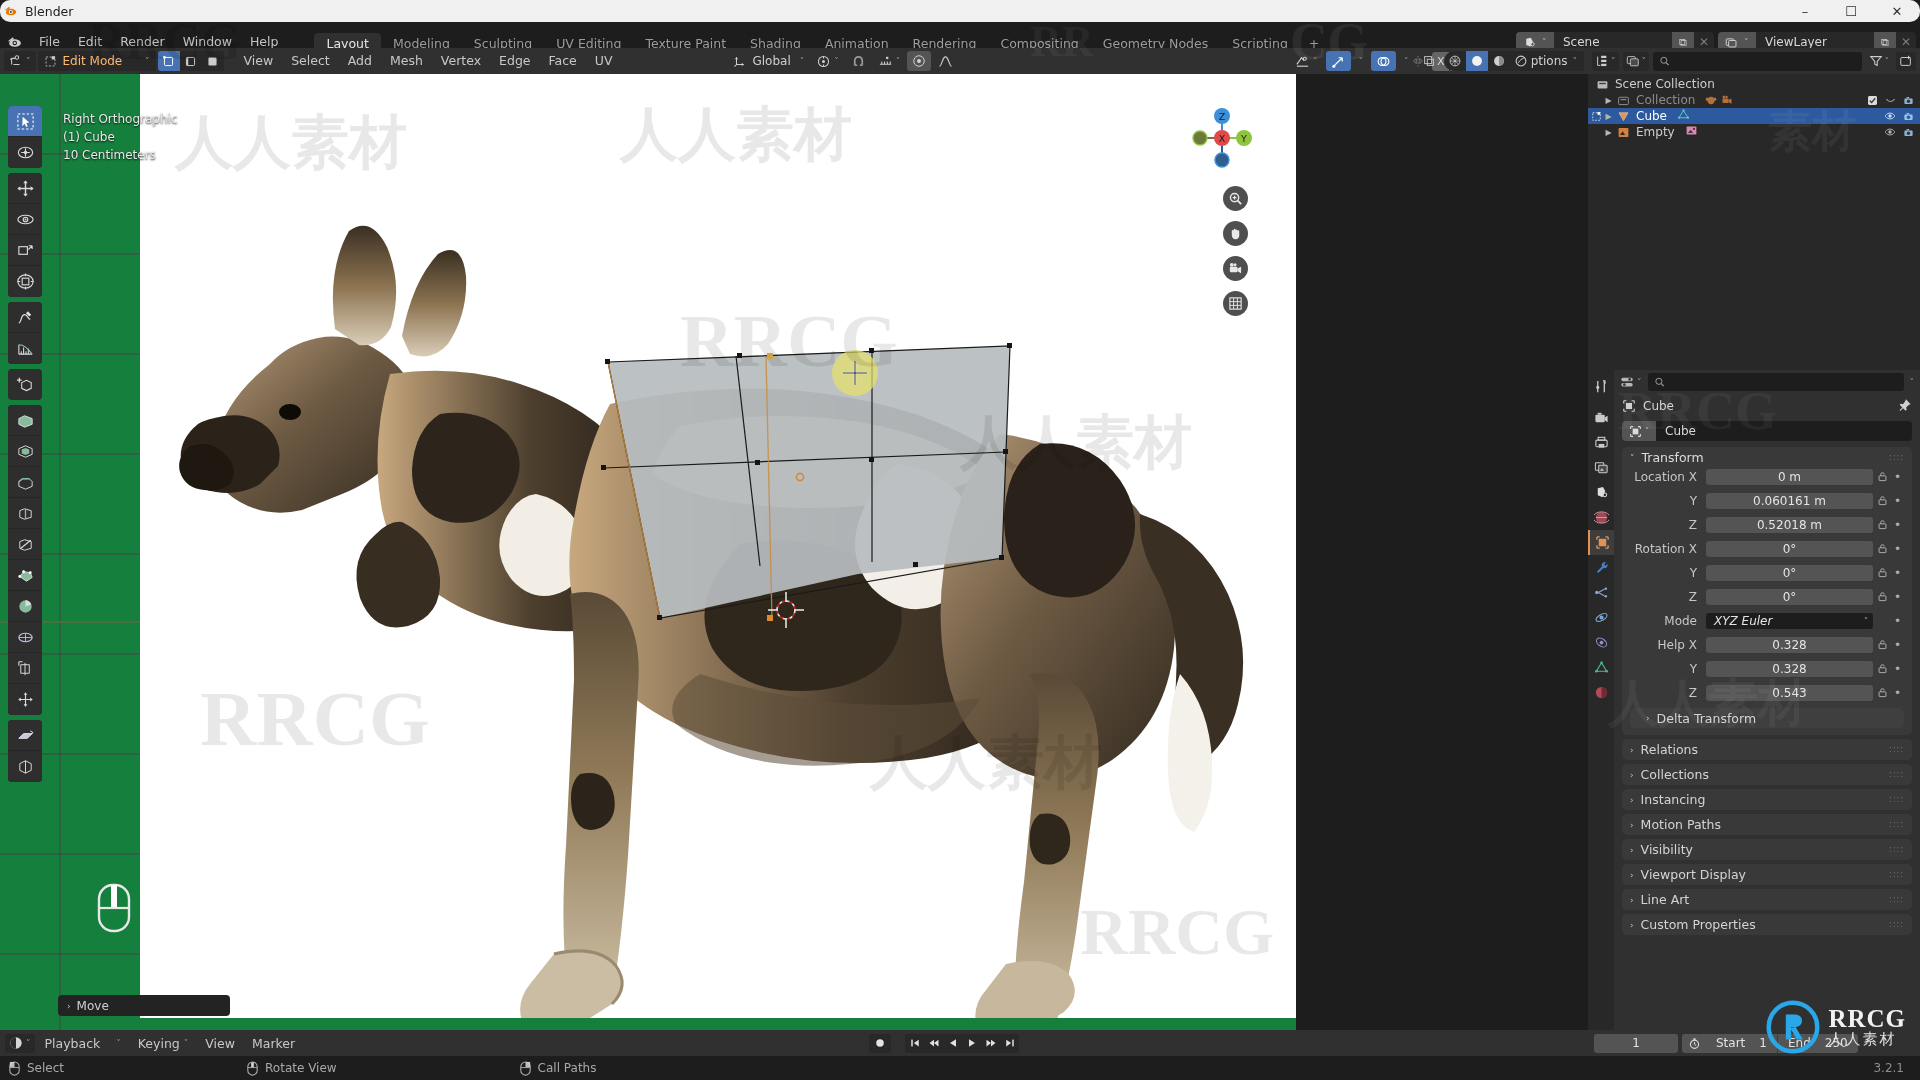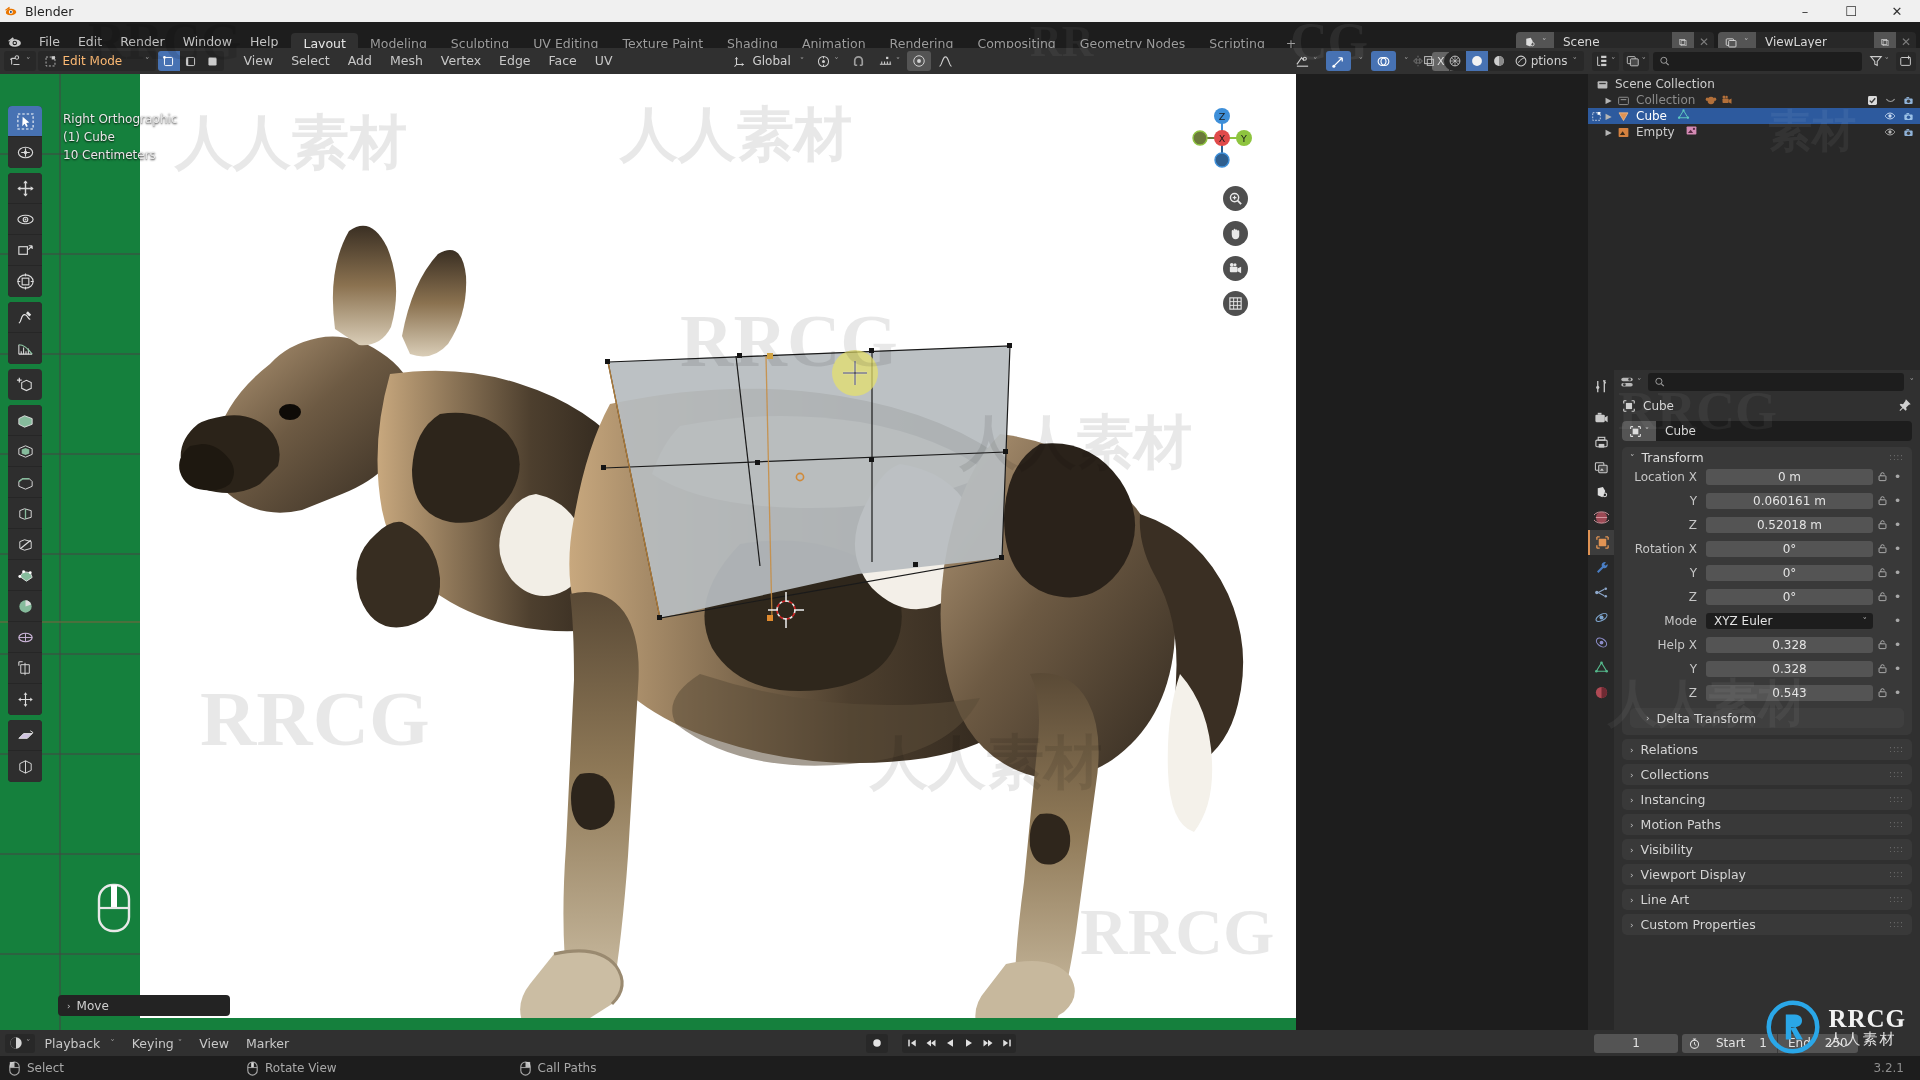--- a/index.html
+++ b/index.html
@@ -10,34 +10,35 @@
     font-size:13px; color:#d8d8d8;
     -webkit-font-smoothing:antialiased;
   }
   #app{position:relative;width:1920px;height:1080px;}
 
   
   .titlebar{
     position:absolute;left:0;top:0;width:1920px;height:22px;
     background:#f0f0f0;color:#222;display:flex;align-items:center;
     font-size:12.5px;
+    border-radius:10px;
   }
   .titlebar .tb-ico{width:22px;height:22px;display:flex;align-items:center;justify-content:center;}
   .titlebar .tb-title{margin-left:3px;}
   .tb-btns{margin-left:auto;display:flex;}
   .tb-btn{width:46px;height:22px;display:flex;align-items:center;justify-content:center;color:#333;font-size:13px;}
 
   
   .topbar{
     position:absolute;left:0;top:22px;width:1920px;height:40px;
     background:#1d1d1d;display:flex;align-items:center;
   }
   .blender-logo{width:30px;height:26px;display:flex;align-items:center;justify-content:center;}
   .menu-item{padding:0 9px;height:20px;line-height:20px;color:#c3c3c3;font-size:12.5px;border-radius:3px;}
-  .ws-tabs{display:flex;align-items:flex-end;height:26px;margin-left:4px;}
+  .ws-tabs{display:flex;align-items:flex-end;height:26px;margin-left:27px;}
   .ws-tab{
     padding:0 12px;height:22px;line-height:22px;color:#9c9c9c;font-size:12.5px;
     border-radius:4px 4px 0 0;
   }
   .ws-tab.active{background:#303030;color:#e6e6e6;}
   .ws-tab.plus{color:#9c9c9c;padding:0 9px;}
   .topbar-right{margin-left:auto;display:flex;align-items:center;padding-right:4px;gap:4px;}
   .scene-field{
     display:flex;align-items:center;height:20px;background:#282828;border-radius:4px;overflow:hidden;
   }
@@ -136,21 +137,21 @@
   .panel-hdr{height:21px;display:flex;align-items:center;padding:0 8px;gap:7px;font-size:12.5px;color:#dcdcdc;}
   .panel-hdr .grip{margin-left:auto;opacity:.35;letter-spacing:1px;font-size:8px;line-height:6px;}
   .panel-body{padding:0 8px 7px 8px;}
   .prow{display:flex;align-items:center;height:17px;margin-bottom:7px;}
   .prow.gap{margin-top:6px;}
   .plabel{width:76px;text-align:right;padding-right:9px;font-size:12px;color:#c6c6c6;}
   .pfield{
     flex:1;height:16px;background:#545454;border-radius:3px;
     display:flex;align-items:center;justify-content:center;font-size:12px;color:#e4e4e4;
   }
-  .pfield.dark{background:#1d1d1d;justify-content:flex-start;padding-left:8px;position:relative;}
+  .pfield.dark{background:#1d1d1d;justify-content:flex-start;padding-left:8px;position:relative;font-style:italic;}
   .pfield.dark .chev{position:absolute;right:6px;font-size:9px;color:#adadad;}
   .plock{width:18px;display:flex;align-items:center;justify-content:center;color:#b9b9b9;}
   .pdot{width:13px;display:flex;align-items:center;justify-content:center;color:#a8a8a8;font-size:13px;line-height:1;}
   .sub-panel{margin:5px 0 0 0;background:#3f3f3f;border-radius:5px;height:20px;display:flex;align-items:center;padding:0 8px 0 16px;gap:7px;font-size:12.5px;color:#d4d4d4;}
   .cpanel{margin:0 8px 4px 8px;background:#393939;border-radius:5px;height:21px;display:flex;align-items:center;padding:0 8px;gap:7px;font-size:12.5px;color:#d4d4d4;}
   .cpanel .grip{margin-left:auto;opacity:.35;letter-spacing:1px;font-size:8px;}
   .tri{font-size:9px;color:#c0c0c0;display:inline-block;}
 
   
   .timeline{position:absolute;left:0;top:1030px;width:1588px;height:28px;background:#282828;}
@@ -1266,21 +1267,21 @@
 
   <div class="timeline">
     <div class="tl-header">
       <div class="tl-btn">
         <svg width="14" height="14" viewBox="0 0 16 16">
             <circle cx="8" cy="8" r="6.5" fill="#d6d6d6"></circle>
             <path d="M8 1.5A6.5 6.5 0 0 0 8 14.5z" fill="#2b2b2b"></path>
           </svg>
         <span style="font-size:9px;color:#9b9b9b;">˅</span>
       </div>
-      <div class="tl-menu" style="display:flex;align-items:center;gap:10px;">
+      <div class="tl-menu" style="display:flex;align-items:center;gap:16px;">
         <span>Playback</span>
           <span style="font-size:9px;color:#9b9b9b;">˅</span>
       </div>
       <div class="tl-menu" style="display:flex;align-items:center;gap:4px;">
         <span>Keying</span>
           <span style="font-size:9px;color:#9b9b9b;">˅</span>
       </div>
       <div class="tl-menu">View</div>
       <div class="tl-menu">Marker</div>
 

